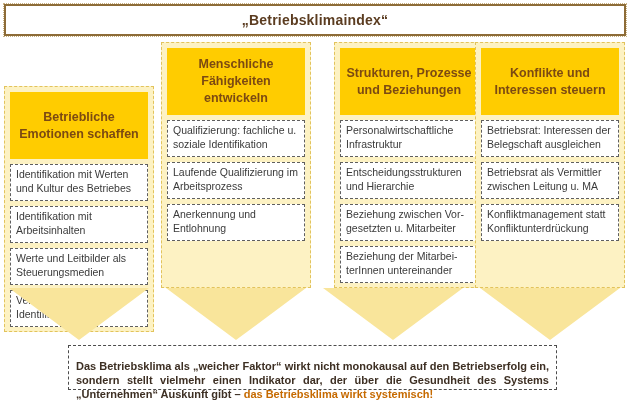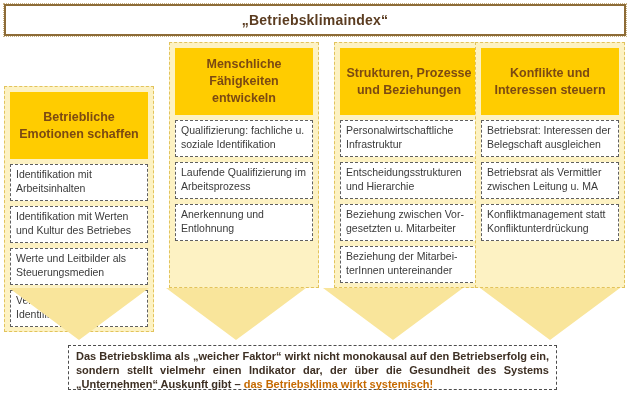--- a/index.html
+++ b/index.html
@@ -23,21 +23,21 @@
   .column {
     position: absolute;
     top: 42px; width: 150px; height: 246px;
     background: #fdf2c3;
     border: 1px dashed #e2c35c;
     box-sizing: border-box;
     padding: 5px;
     display: flex; flex-direction: column; gap: 5px;
   }
   .col-1 { left: 4px; margin-top: 44px; }
-  .col-2 { left: 169px; }
+  .col-2 { left: 161px; }
   .col-3 { left: 318px; margin-left: 16px; }
   .col-4 { left: 475px; align-items: center; }
   .column-header {
     height: 67px; flex: 0 0 67px;
     background: #ffcc00;
     display: flex; align-items: center; justify-content: center;
     text-align: center;
     font-weight: bold; font-size: 12.5px; line-height: 1.35;
     color: #7c4a12;
     padding: 0 4px; box-sizing: border-box;
@@ -61,43 +61,43 @@
   .funnel-1 { left: 9px; }
   .funnel-2 { left: 166px; }
   .funnel-3 { left: 323px; }
   .funnel-4 { left: 480px; }
   .footer-box {
     position: absolute;
     left: 68px; top: 345px; width: 489px; height: 45px;
     border: 1px dashed #4c4c4c;
     background: #ffffff;
     box-sizing: border-box;
-    padding: 4px 7px;
+    padding: 14px 7px;
     font-size: 11px; line-height: 1.27;
     font-weight: bold;
     color: #3d2f23;
     text-align: justify;
   }
   .footer-highlight { color: #c66a00; }
 </style>
 </head>
 <body>
 
 <div id="stage">
 
   <div class="title-box">
     <span>„Betriebsklimaindex“</span>
   </div>
 
   <div class="column col-1">
     <div class="column-header">
       <span>Betriebliche Emotionen schaffen</span>
     </div>
+    <div class="column-item">Identifikation mit Werten und Kultur des Betriebes</div>
     <div class="column-item">Identifikation mit Arbeitsinhalten</div>
-    <div class="column-item">Identifikation mit Werten und Kultur des Betriebes</div>
     <div class="column-item">Werte und Leitbilder als Steuerungsmedien</div>
     <div class="column-item">Vertrauen als Basis der Identifikation</div>
   </div>
 
   <div class="column col-2">
     <div class="column-header">
       <span>Menschliche Fähigkeiten entwickeln</span>
     </div>
     <div class="column-item">Qualifizierung: fachliche u. soziale Identifikation</div>
     <div class="column-item">Laufende Qualifizierung im Arbeitsprozess</div>

